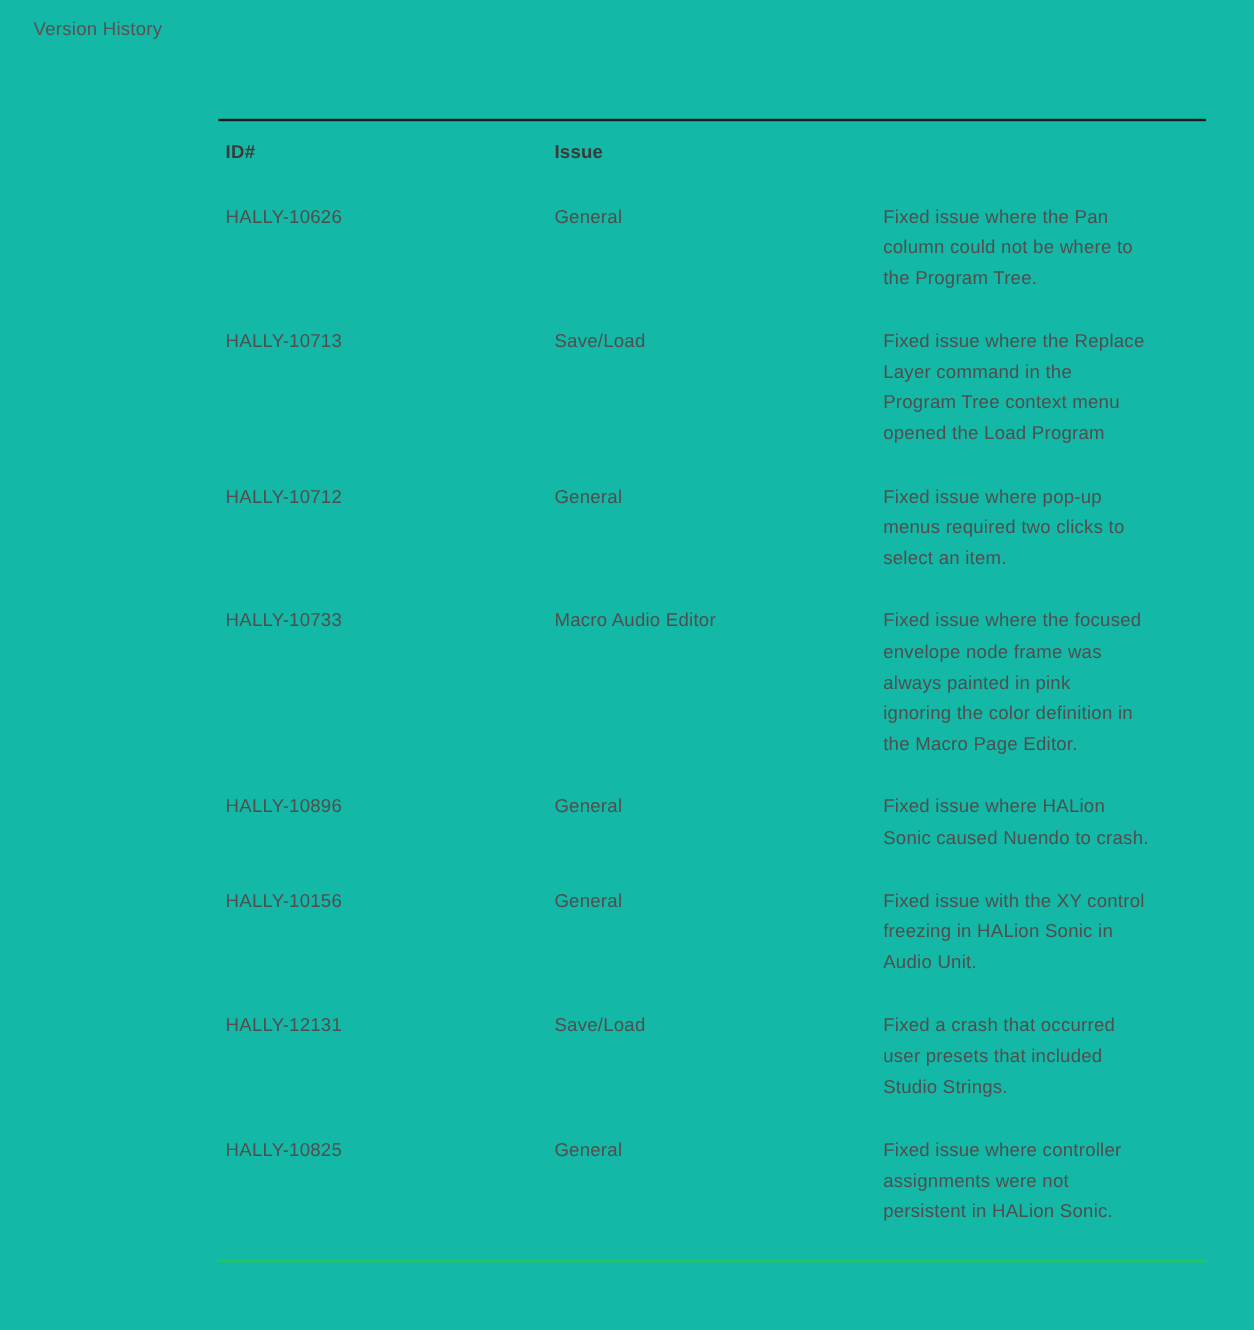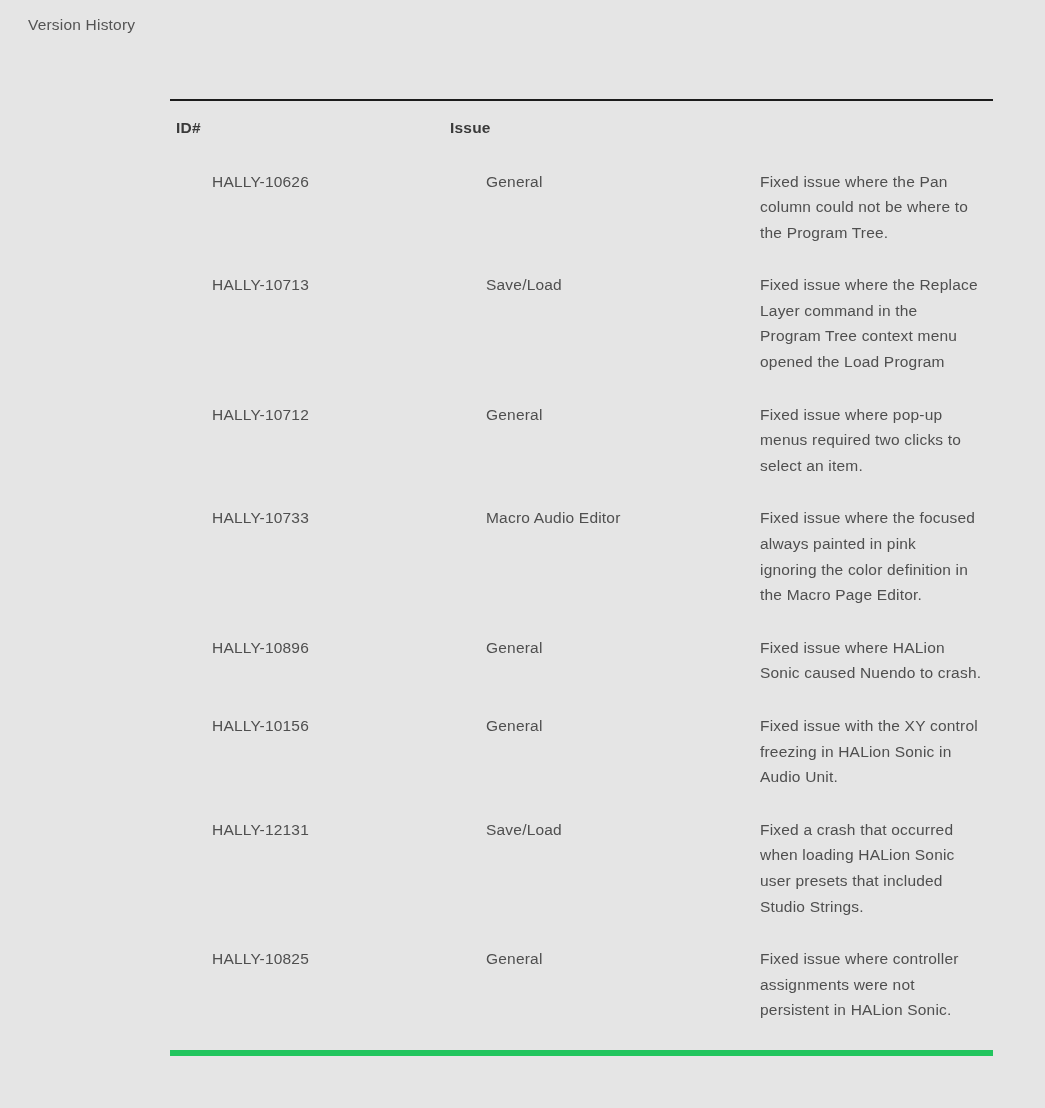--- a/index.html
+++ b/index.html
@@ -4,40 +4,40 @@
 <style>
   html, body {
     margin: 0;
     padding: 0;
     background: #ffffff;
   }
   .page {
     position: relative;
     width: 1045px;
     height: 1108px;
-    background: #e5e5e5;
+    background: #14b8a6;
     font-family: "Liberation Sans", "DejaVu Sans", sans-serif;
     overflow: hidden;
   }
   .page-title {
     position: absolute;
     left: 28px;
     top: 15px;
     font-size: 15.5px;
     line-height: 20px;
     color: #545454;
     letter-spacing: 0.2px;
   }
   .vh-table {
     position: absolute;
-    left: 170px;
+    left: 182px;
     top: 99px;
     width: 823px;
     border-top: 2px solid #1c1c1c;
-    border-bottom: 6px solid #22c55e;
+    border-bottom: 2px solid #22c55e;
     box-sizing: border-box;
   }
   .thead, .tr {
     display: grid;
     grid-template-columns: 274px 274px 1fr;
     padding-left: 6px;
     box-sizing: border-box;
   }
   .thead {
     padding-top: 14px;
@@ -45,21 +45,20 @@
   }
   .th {
     font-size: 15.5px;
     line-height: 25.5px;
     font-weight: 700;
     color: #3a3a3a;
     letter-spacing: 0.2px;
   }
   .tr {
     padding-bottom: 27px;
-    margin-left: 36px;
   }
   .td {
     font-size: 15.5px;
     line-height: 25.6px;
     color: #4f4f4f;
     letter-spacing: 0.2px;
   }
   .issue-line {
     white-space: nowrap;
   }
@@ -102,20 +101,21 @@
             <div class="issue-line">Fixed issue where pop-up</div>
             <div class="issue-line">menus required two clicks to</div>
             <div class="issue-line">select an item.</div>
           </div>
         </div>
         <div class="tr">
           <div class="td">HALLY-10733</div>
           <div class="td">Macro Audio Editor</div>
           <div class="td">
             <div class="issue-line">Fixed issue where the focused</div>
+            <div class="issue-line">envelope node frame was</div>
             <div class="issue-line">always painted in pink</div>
             <div class="issue-line">ignoring the color definition in</div>
             <div class="issue-line">the Macro Page Editor.</div>
           </div>
         </div>
         <div class="tr">
           <div class="td">HALLY-10896</div>
           <div class="td">General</div>
           <div class="td">
             <div class="issue-line">Fixed issue where HALion</div>
@@ -129,21 +129,20 @@
             <div class="issue-line">Fixed issue with the XY control</div>
             <div class="issue-line">freezing in HALion Sonic in</div>
             <div class="issue-line">Audio Unit.</div>
           </div>
         </div>
         <div class="tr">
           <div class="td">HALLY-12131</div>
           <div class="td">Save/Load</div>
           <div class="td">
             <div class="issue-line">Fixed a crash that occurred</div>
-            <div class="issue-line">when loading HALion Sonic</div>
             <div class="issue-line">user presets that included</div>
             <div class="issue-line">Studio Strings.</div>
           </div>
         </div>
         <div class="tr">
           <div class="td">HALLY-10825</div>
           <div class="td">General</div>
           <div class="td">
             <div class="issue-line">Fixed issue where controller</div>
             <div class="issue-line">assignments were not</div>

